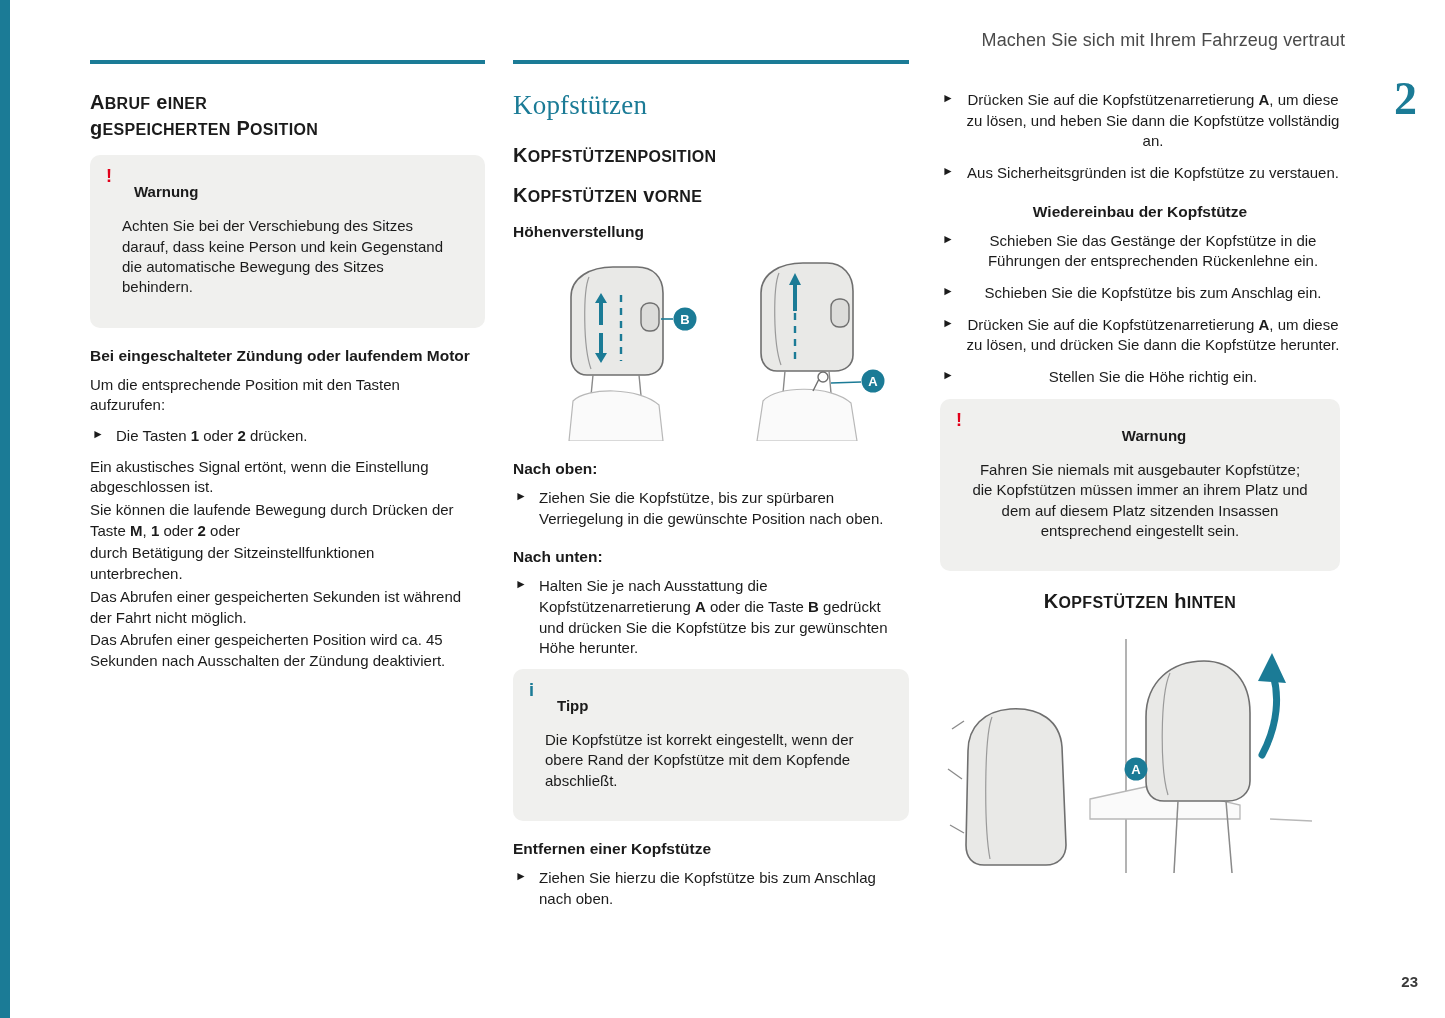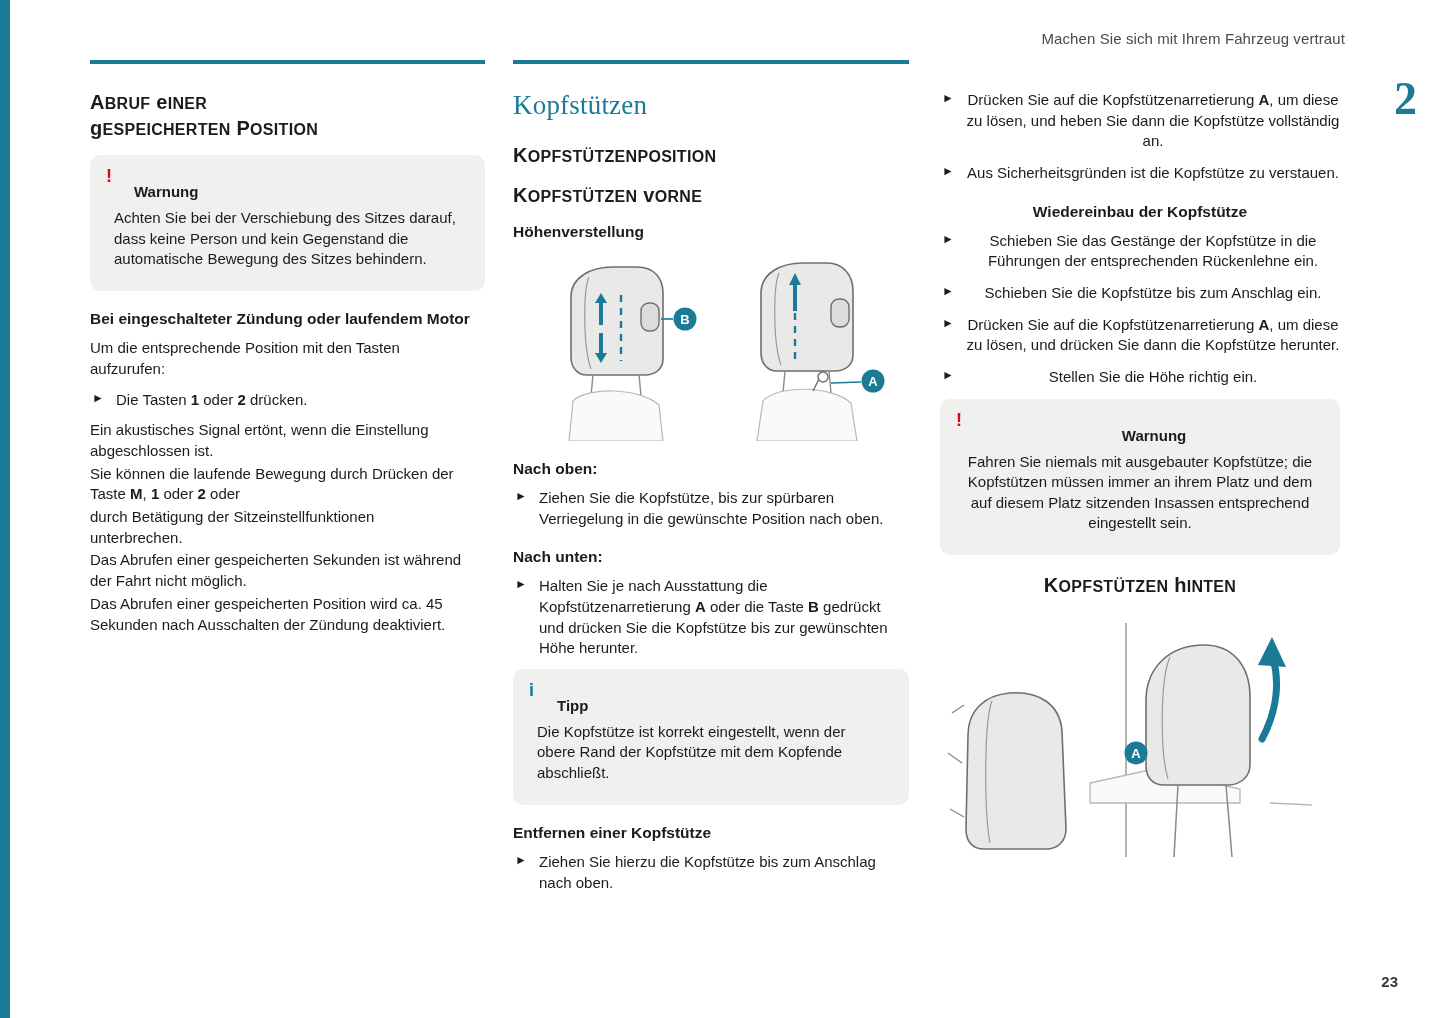--- a/index.html
+++ b/index.html
@@ -25,38 +25,38 @@
     left: 0;
     top: 0;
     width: 10px;
     height: 1018px;
     background: #1b7b96;
   }
   .header {
     position: absolute;
     top: 30px;
     right: 100px;
-    font-size: 15px;
+    font-size: 18px;
     color: #4a4a4a;
     letter-spacing: .1px;
   }
   .chapter-num {
     position: absolute;
     top: 76px;
     right: 28px;
     font-size: 46px;
     font-weight: bold;
     color: #1b7b96;
     font-family: "Liberation Serif", serif;
     line-height: 1;
   }
   .page-num {
     position: absolute;
     bottom: 28px;
-    right: 47px;
+    right: 27px;
     font-size: 15px;
     font-weight: bold;
     color: #3a3a3a;
   }
 
   
   .col {
     position: absolute;
     top: 60px;
   }
@@ -134,21 +134,21 @@
     position: relative;
   }
   .callout .chead {
     font-size: 15px;
     font-weight: bold;
     margin: 16px 0 2px 28px;
   }
   .callout .cbody {
     font-size: 15px;
     line-height: 1.36;
-    margin: 8px;
+    margin: 16px;
   }
   .callout .mark {
     position: absolute;
     left: 16px;
     top: 12px;
     font-weight: bold;
     font-size: 18px;
     line-height: 1;
   }
   .callout.warn .mark { color: #e2001a; }

